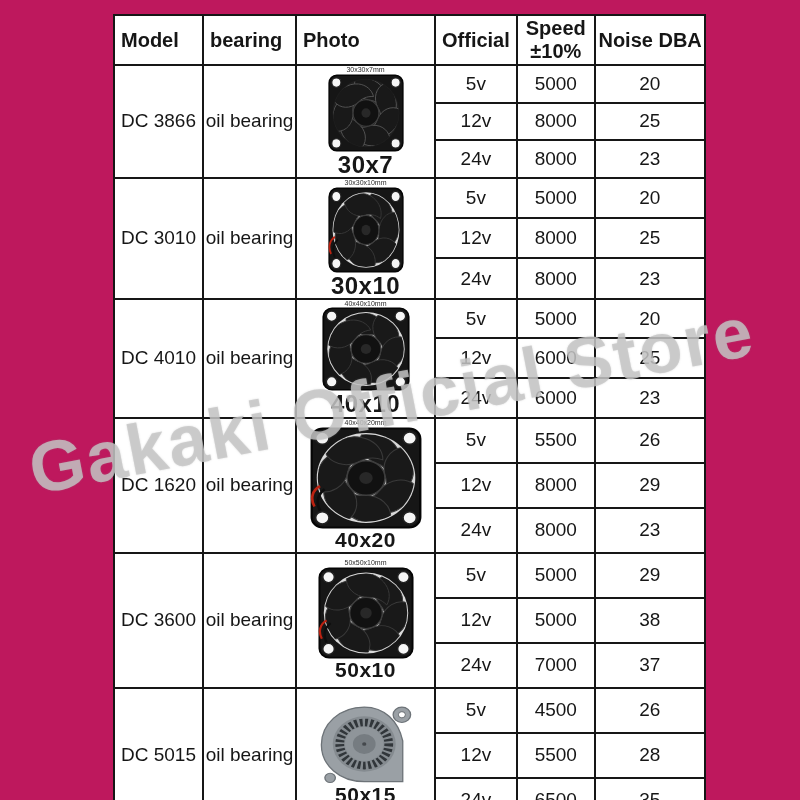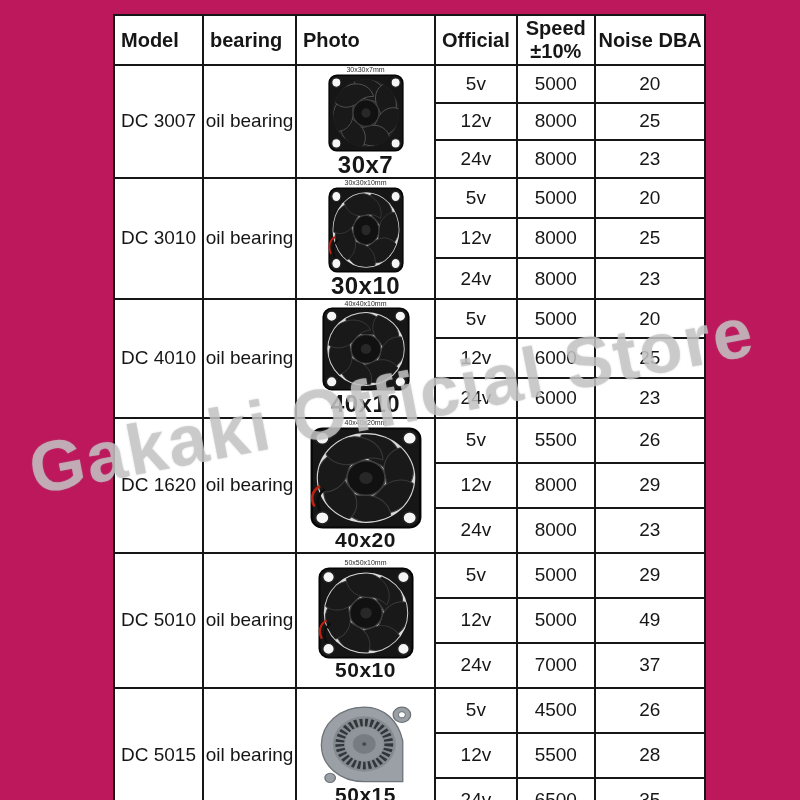--- a/index.html
+++ b/index.html
@@ -73,21 +73,21 @@
         <th>Official</th>
         <th class="th-speed">
           <div>Speed</div>
           <div>±10%</div>
         </th>
         <th class="th-center">Noise DBA</th>
       </tr>
     </thead>
     <tbody>
         <tr class="rh-s">
-          <td rowspan="3">DC 3007</td>
+          <td rowspan="3">DC 3866</td>
           <td rowspan="3">oil bearing</td>
           <td rowspan="3" class="photo-cell size-s">
             <div class="photo-inner">
               <div class="dim-label">30x30x7mm</div>
               <div class="fan-wrap"><svg width="76" height="78" viewBox="0 0 100 100" preserveAspectRatio="none">
                   <defs>
                     <clipPath id="fanclip0">
                       <circle cx="50" cy="50" r="43"></circle>
                     </clipPath>
                   </defs>
@@ -265,21 +265,21 @@
           <td>12v</td>
           <td>8000</td>
           <td>29</td>
         </tr>
         <tr class="rh-l">
           <td>24v</td>
           <td>8000</td>
           <td>23</td>
         </tr>
         <tr class="rh-l">
-          <td rowspan="3">DC 5010</td>
+          <td rowspan="3">DC 3600</td>
           <td rowspan="3">oil bearing</td>
           <td rowspan="3" class="photo-cell size-l">
             <div class="photo-inner">
               <div class="dim-label">50x50x10mm</div>
               <div class="fan-wrap"><svg width="96" height="92" viewBox="0 0 100 100" preserveAspectRatio="none">
                   <defs>
                     <clipPath id="fanclip4">
                       <circle cx="50" cy="50" r="43"></circle>
                     </clipPath>
                   </defs>
@@ -306,21 +306,21 @@
               <div class="size-label">50x10</div>
             </div>
           </td>
           <td>5v</td>
           <td>5000</td>
           <td>29</td>
         </tr>
         <tr class="rh-l">
           <td>12v</td>
           <td>5000</td>
-          <td>49</td>
+          <td>38</td>
         </tr>
         <tr class="rh-l">
           <td>24v</td>
           <td>7000</td>
           <td>37</td>
         </tr>
         <tr class="rh-l">
           <td rowspan="3">DC 5015</td>
           <td rowspan="3">oil bearing</td>
           <td rowspan="3" class="photo-cell size-l">

